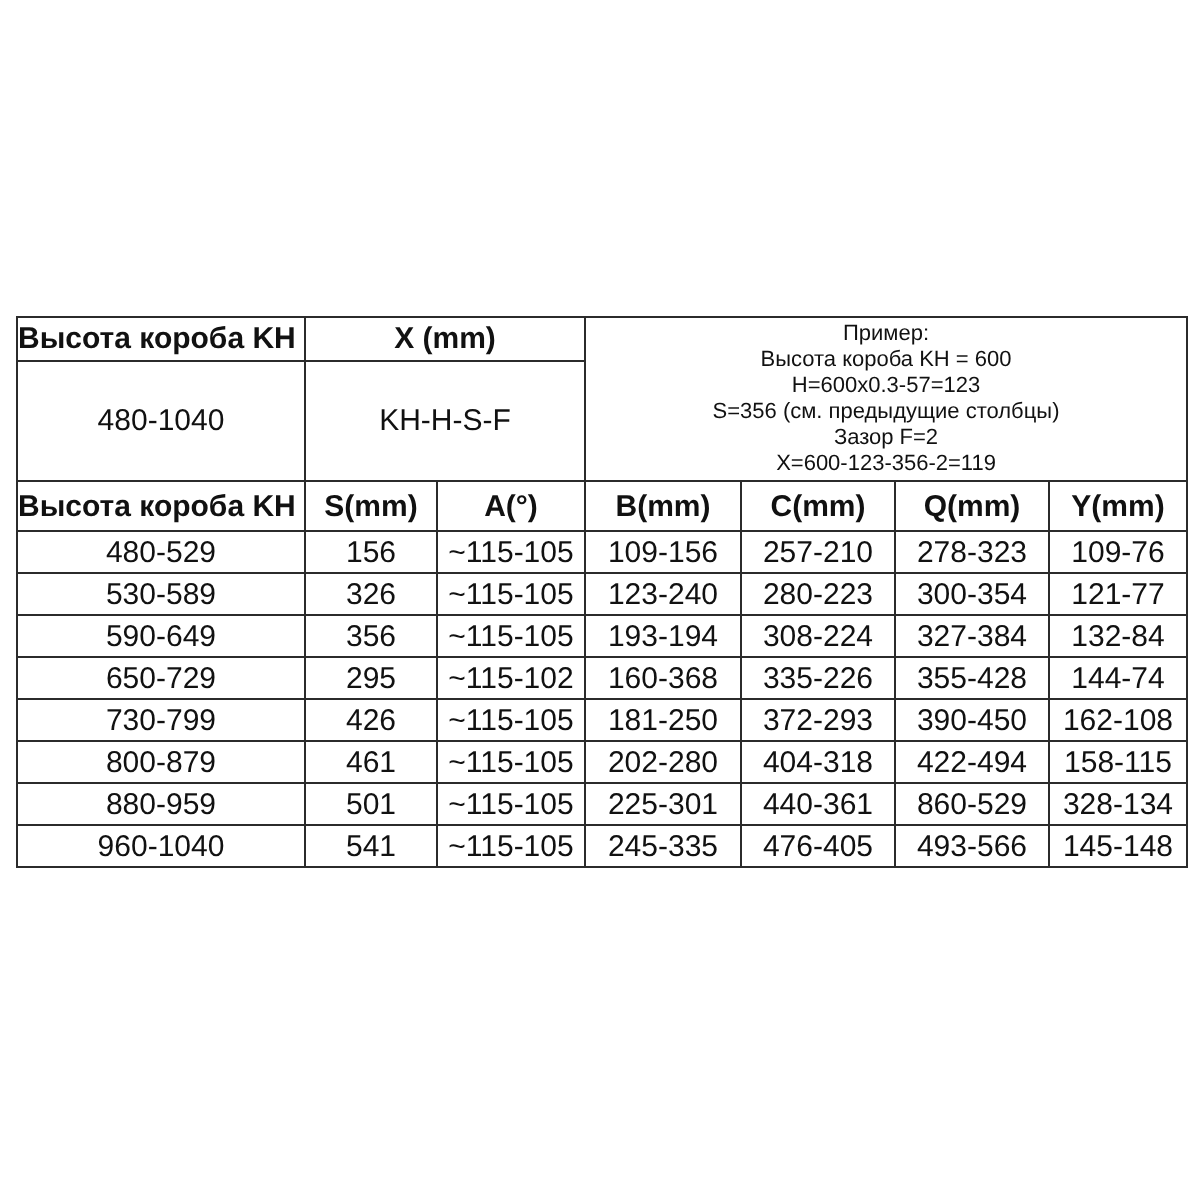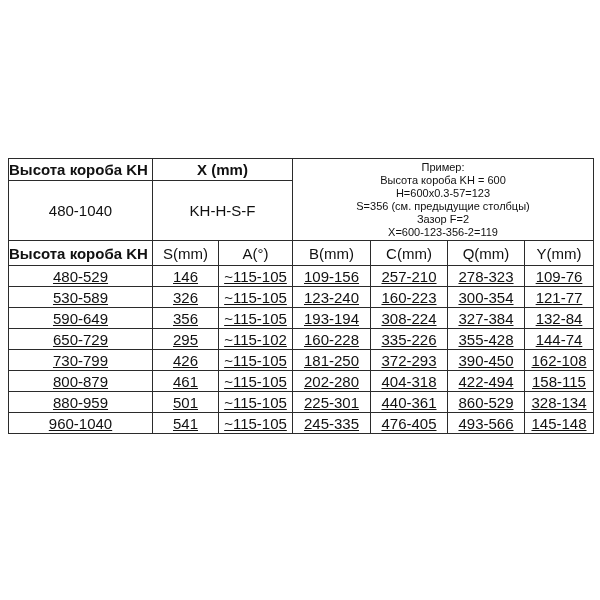--- a/index.html
+++ b/index.html
@@ -30,30 +30,31 @@
     vertical-align: middle;
     padding: 0;
     font-size: 15px;
     color: #111111;
     white-space: nowrap;
     overflow: hidden;
   }
   tr.row-top-hdr   { height: 22px; }
   tr.row-top-val   { height: 60px; }
   tr.row-col-hdr   { height: 25px; }
-  tr.row-data      { height: 21px; text-decoration: underline; }
+  tr.row-data      { height: 21px; }
   td.hdr-bold {
     font-weight: bold;
     font-size: 12px;
   }
   td.big-val {
     font-size: 17px;
   }
   td.col-hdr {
     font-size: 15px;
+    font-weight: bold;
   }
   td.example-cell {
     text-align: left;
     vertical-align: top;
     padding: 4px 4px 0 13px;
     white-space: normal;
   }
   .example-line {
     font-size: 11px;
     line-height: 13px;
@@ -98,50 +99,50 @@
       <td class="col-hdr">S(mm)</td>
       <td class="col-hdr">A(°)</td>
       <td class="col-hdr">B(mm)</td>
       <td class="col-hdr">C(mm)</td>
       <td class="col-hdr">Q(mm)</td>
       <td class="col-hdr">Y(mm)</td>
     </tr>
 
     <tr class="row-data">
       <td>480-529</td>
-      <td>146</td>
+      <td>156</td>
       <td>~115-105</td>
       <td>109-156</td>
       <td>257-210</td>
       <td>278-323</td>
       <td>109-76</td>
     </tr>
     <tr class="row-data">
       <td>530-589</td>
       <td>326</td>
       <td>~115-105</td>
       <td>123-240</td>
-      <td>160-223</td>
+      <td>280-223</td>
       <td>300-354</td>
       <td>121-77</td>
     </tr>
     <tr class="row-data">
       <td>590-649</td>
       <td>356</td>
       <td>~115-105</td>
       <td>193-194</td>
       <td>308-224</td>
       <td>327-384</td>
       <td>132-84</td>
     </tr>
     <tr class="row-data">
       <td>650-729</td>
       <td>295</td>
       <td>~115-102</td>
-      <td>160-228</td>
+      <td>160-368</td>
       <td>335-226</td>
       <td>355-428</td>
       <td>144-74</td>
     </tr>
     <tr class="row-data">
       <td>730-799</td>
       <td>426</td>
       <td>~115-105</td>
       <td>181-250</td>
       <td>372-293</td>

